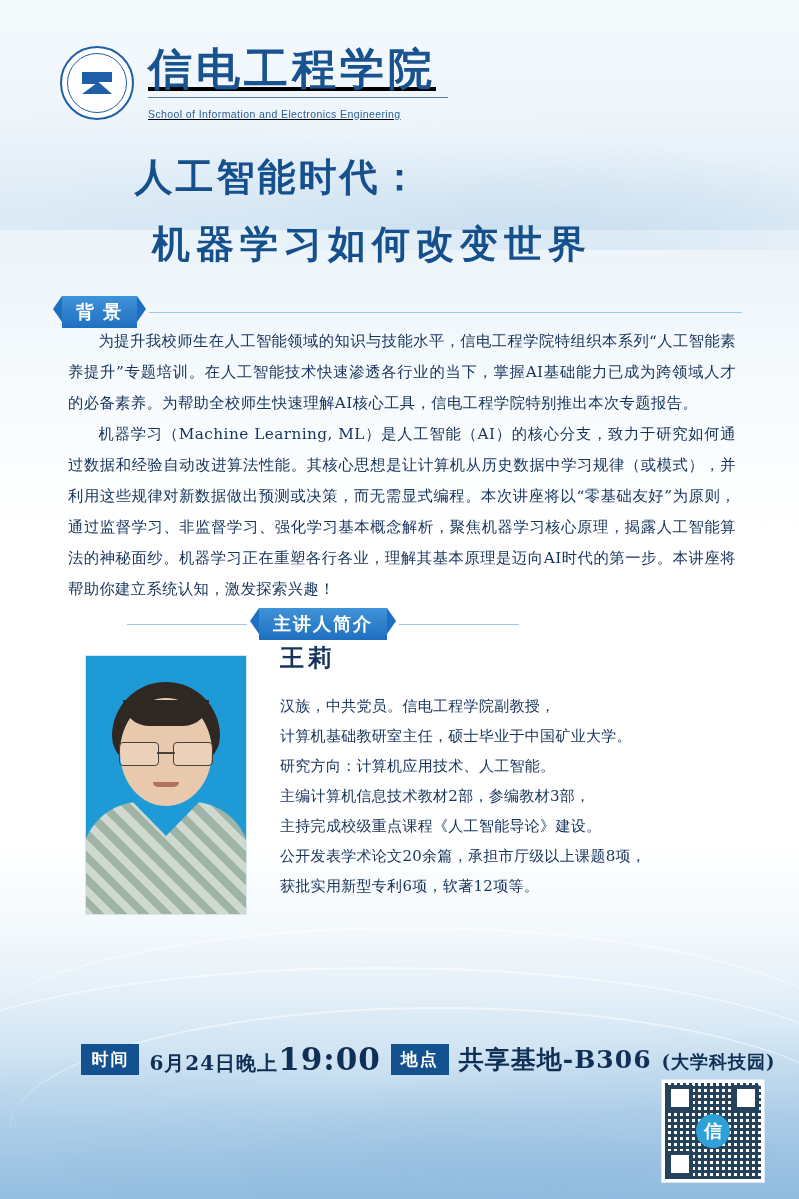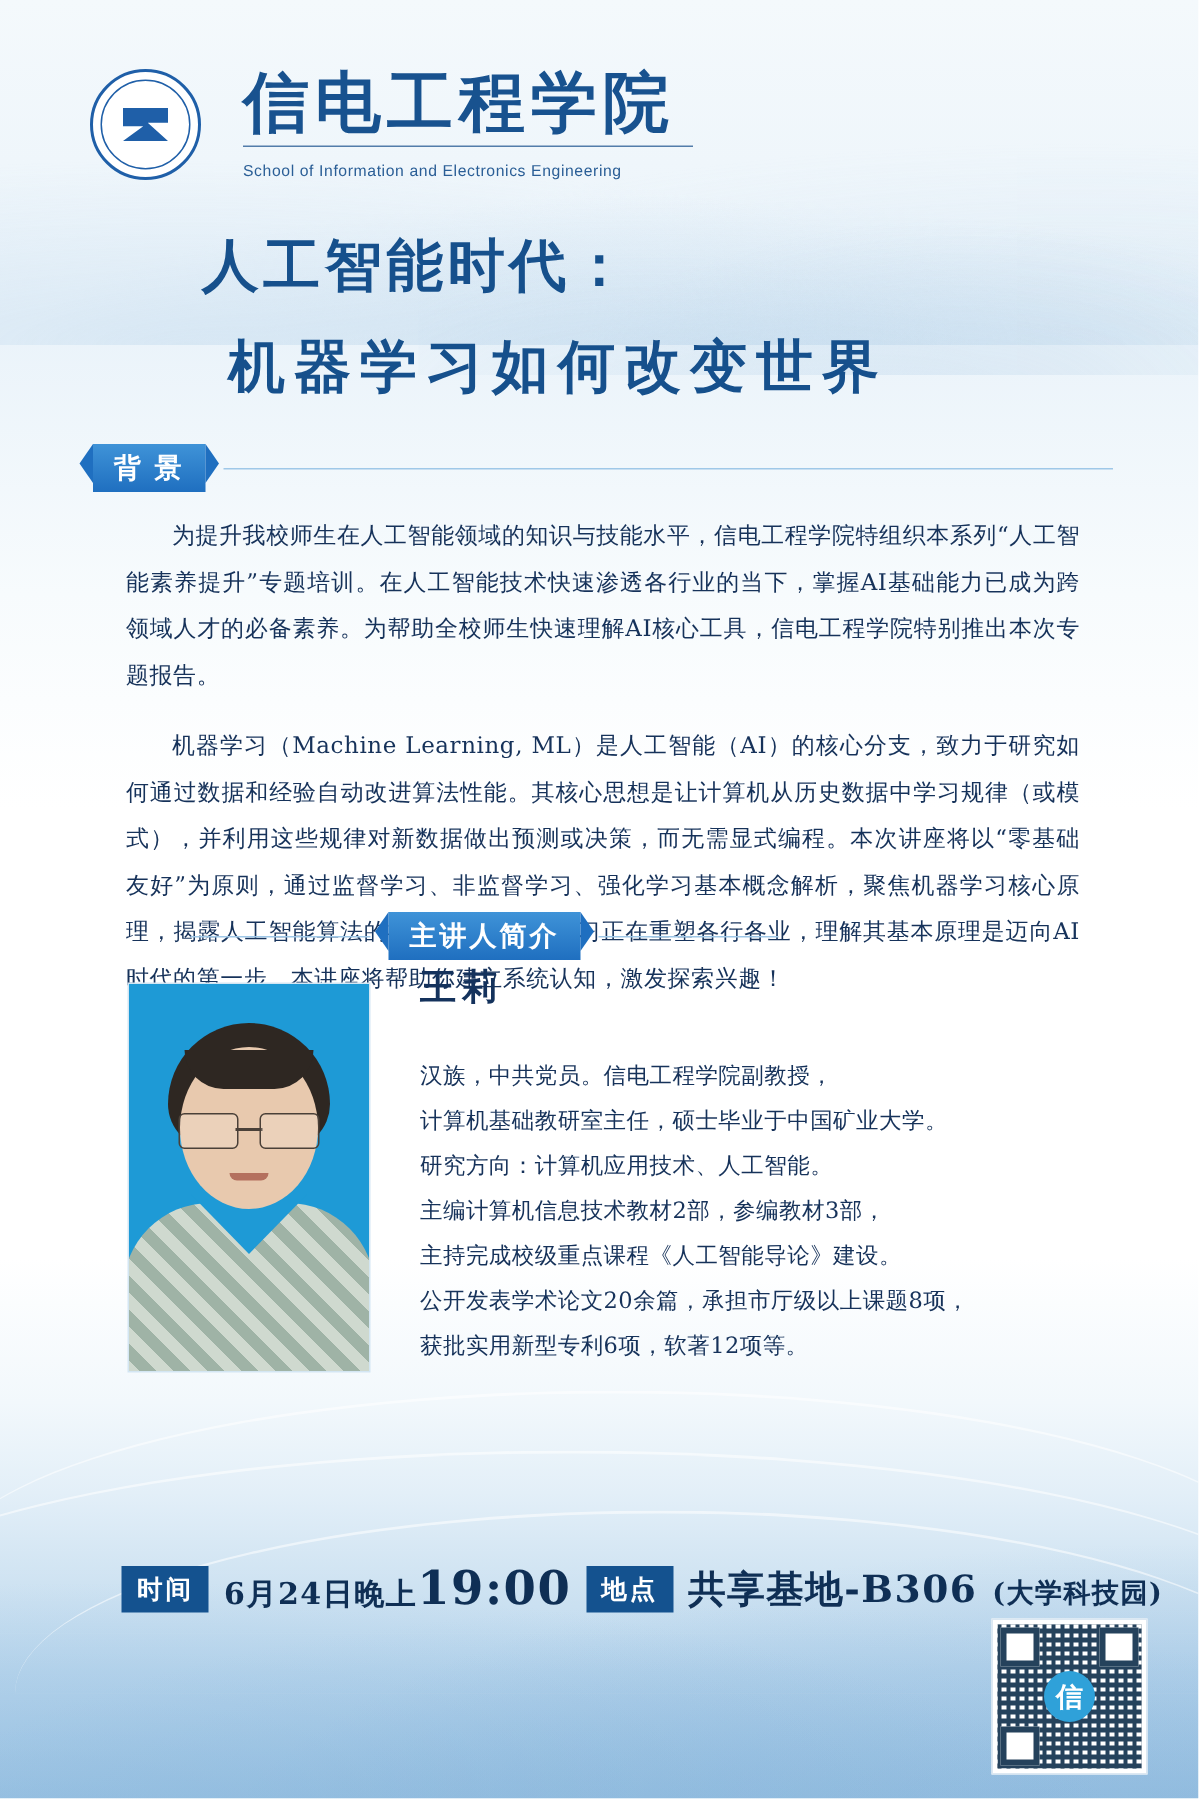--- a/index.html
+++ b/index.html
@@ -42,21 +42,21 @@
     position:absolute;left:-40px;width:900px;height:120px;
     border-radius:50% 50% 0 0 / 100% 100% 0 0;
     border-top:2px solid rgba(255,255,255,.55);
   }
   .wl1{bottom:150px;}
   .wl2{bottom:110px;left:-120px;width:1000px;}
   .wl3{bottom:70px;left:10px;width:860px;}
 
   
   .header{
-    position:absolute;top:46px;left:60px;display:flex;align-items:center;gap:28px;
+    position:absolute;top:46px;left:60px;display:flex;align-items:center;gap:14px;text-decoration:underline;
   }
   .logo-mark{
     width:70px;height:70px;border-radius:50%;
     border:2px solid #1f5fa8;position:relative;flex:0 0 auto;
     background:#ffffff;
   }
   .logo-mark:before{
     content:"";position:absolute;inset:5px;border-radius:50%;border:1px solid #1f5fa8;
   }
   .logo-mark .bolt{
@@ -107,21 +107,21 @@
 
   .bg-tag-row{position:absolute;top:296px;left:62px;display:flex;align-items:center;width:680px;}
   .bg-tag-row .line{flex:1;height:1px;background:#9fc8e8;margin-left:12px;}
 
   .body-text{
     position:absolute;top:326px;left:68px;width:668px;
     font-family:"DejaVu Serif","Liberation Serif",serif;
     font-size:15.3px;color:#16325a;line-height:31px;text-align:justify;
     letter-spacing:.4px;
   }
-  .body-text p{margin:16px;text-indent:2em;}
+  .body-text p{margin:0;text-indent:2em;}
 
   
   .sp-tag-row{position:absolute;top:608px;left:0;width:646px;display:flex;justify-content:center;align-items:center;}
   .sp-tag-row .lineL,.sp-tag-row .lineR{width:120px;height:1px;background:#9fc8e8;}
   .sp-tag-row .lineL{margin-right:12px;}
   .sp-tag-row .lineR{margin-left:12px;}
 
   .photo{
     position:absolute;left:85px;top:655px;width:160px;height:258px;
     background:linear-gradient(180deg,#1e9ad6 0%,#1e9ad6 100%);
@@ -165,21 +165,21 @@
   }
   .ph-collar{
     position:absolute;left:50%;bottom:78px;transform:translateX(-50%);
     width:78px;height:40px;background:#1e9ad6;
     clip-path:polygon(0 0,100% 0,50% 100%);
   }
 
   .speaker-info{position:absolute;left:280px;top:642px;width:470px;}
   .sp-name{
     font-family:"DejaVu Serif","Liberation Serif",serif;
-    font-size:24px;font-weight:700;color:#14325c;letter-spacing:4px;margin-bottom:28px;
+    font-size:24px;font-weight:700;color:#14325c;letter-spacing:4px;margin-bottom:17px;
   }
   .sp-line{
     font-family:"DejaVu Serif","Liberation Serif",serif;
     font-size:15px;color:#16325a;line-height:30px;letter-spacing:.3px;
   }
 
   
   .bottom-row{
     position:absolute;left:0;bottom:122px;width:799px;
     display:flex;align-items:center;justify-content:center;gap:10px;margin-left:29px;

